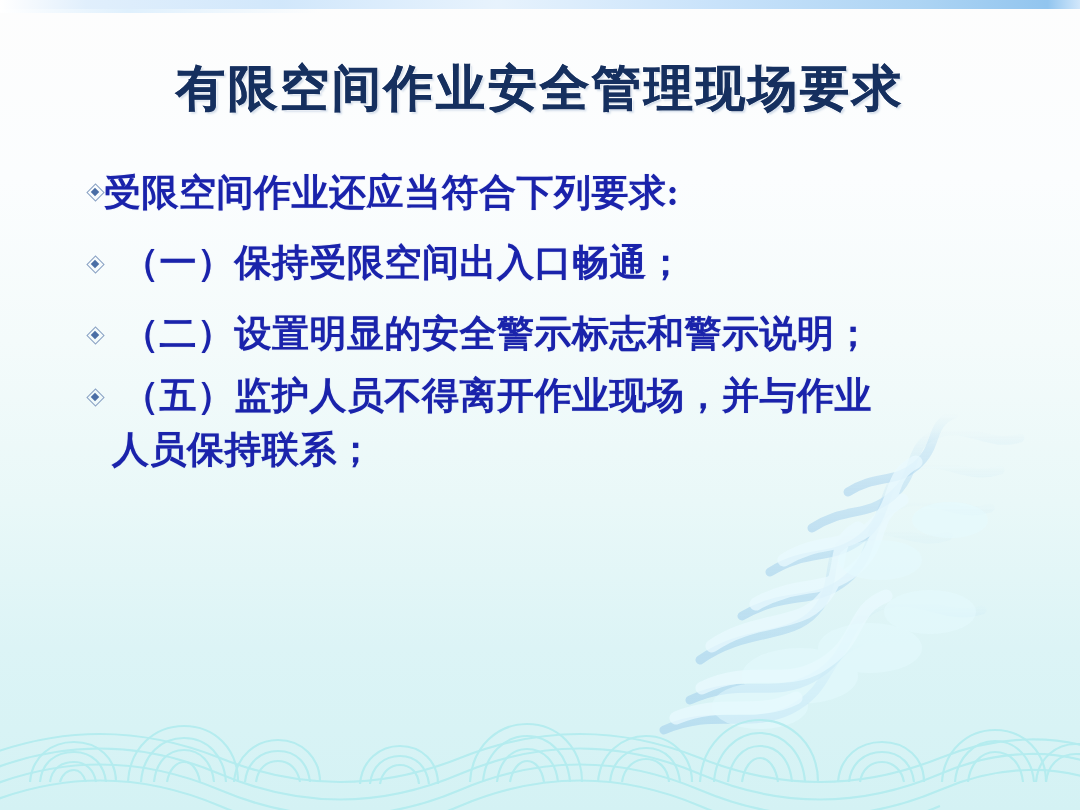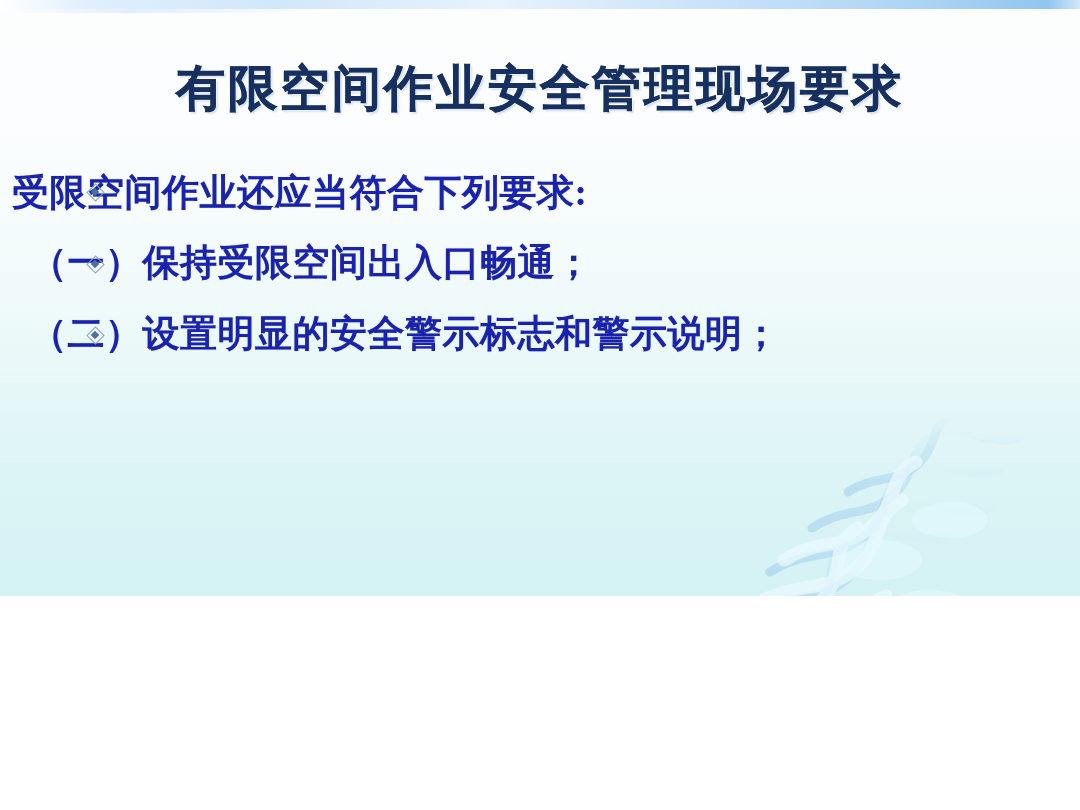--- a/index.html
+++ b/index.html
@@ -3,21 +3,21 @@
 <meta charset="utf-8">
 <style>
   html, body {
     margin: 0;
     padding: 0;
     background: #ffffff;
   }
   #slide {
     position: relative;
     width: 1080px;
-    height: 596px;
+    height: 810px;
     overflow: hidden;
     background: linear-gradient(to bottom,
         #fdfdfd 0%,
         #fbfdfe 22%,
         #f4fbfb 42%,
         #e9f8f8 62%,
         #dcf4f6 80%,
         #d4f2f4 100%);
     font-family: "Liberation Serif", "DejaVu Serif", serif;
     -webkit-font-smoothing: antialiased;
@@ -80,20 +80,21 @@
   .body-list {
     position: absolute;
     top: 166px;
     left: 0;
     width: 1080px;
   }
   .bullet-row {
     position: relative;
     display: block;
     min-height: 52px;
+    padding-left: 92px;
     margin: 0;
   }
   .bullet-icon {
     position: absolute;
     left: 89px;
     top: 20px;
     width: 16px;
     height: 16px;
   }
   .bullet-icon .outer {
@@ -293,16 +294,24 @@
     <div class="bullet-row row-item sp-2">
       <span class="bullet-icon">
         <span class="outer"></span>
           <span class="inner"></span>
       </span>
       <span class="bullet-text">（二）设置明显的安全警示标志和警示说明；</span>
     </div>
 
 
 
+    <div class="bullet-row row-item sp-3">
+      <span class="bullet-icon">
+        <span class="outer"></span>
+          <span class="inner"></span>
+      </span>
+      <span class="bullet-text">（五）监护人员不得离开作业现场，并与作业</span>
+      <span class="row-wrap-line">人员保持联系；</span>
+    </div>
 
 
   </div>
 </div>
 
 </body></html>

